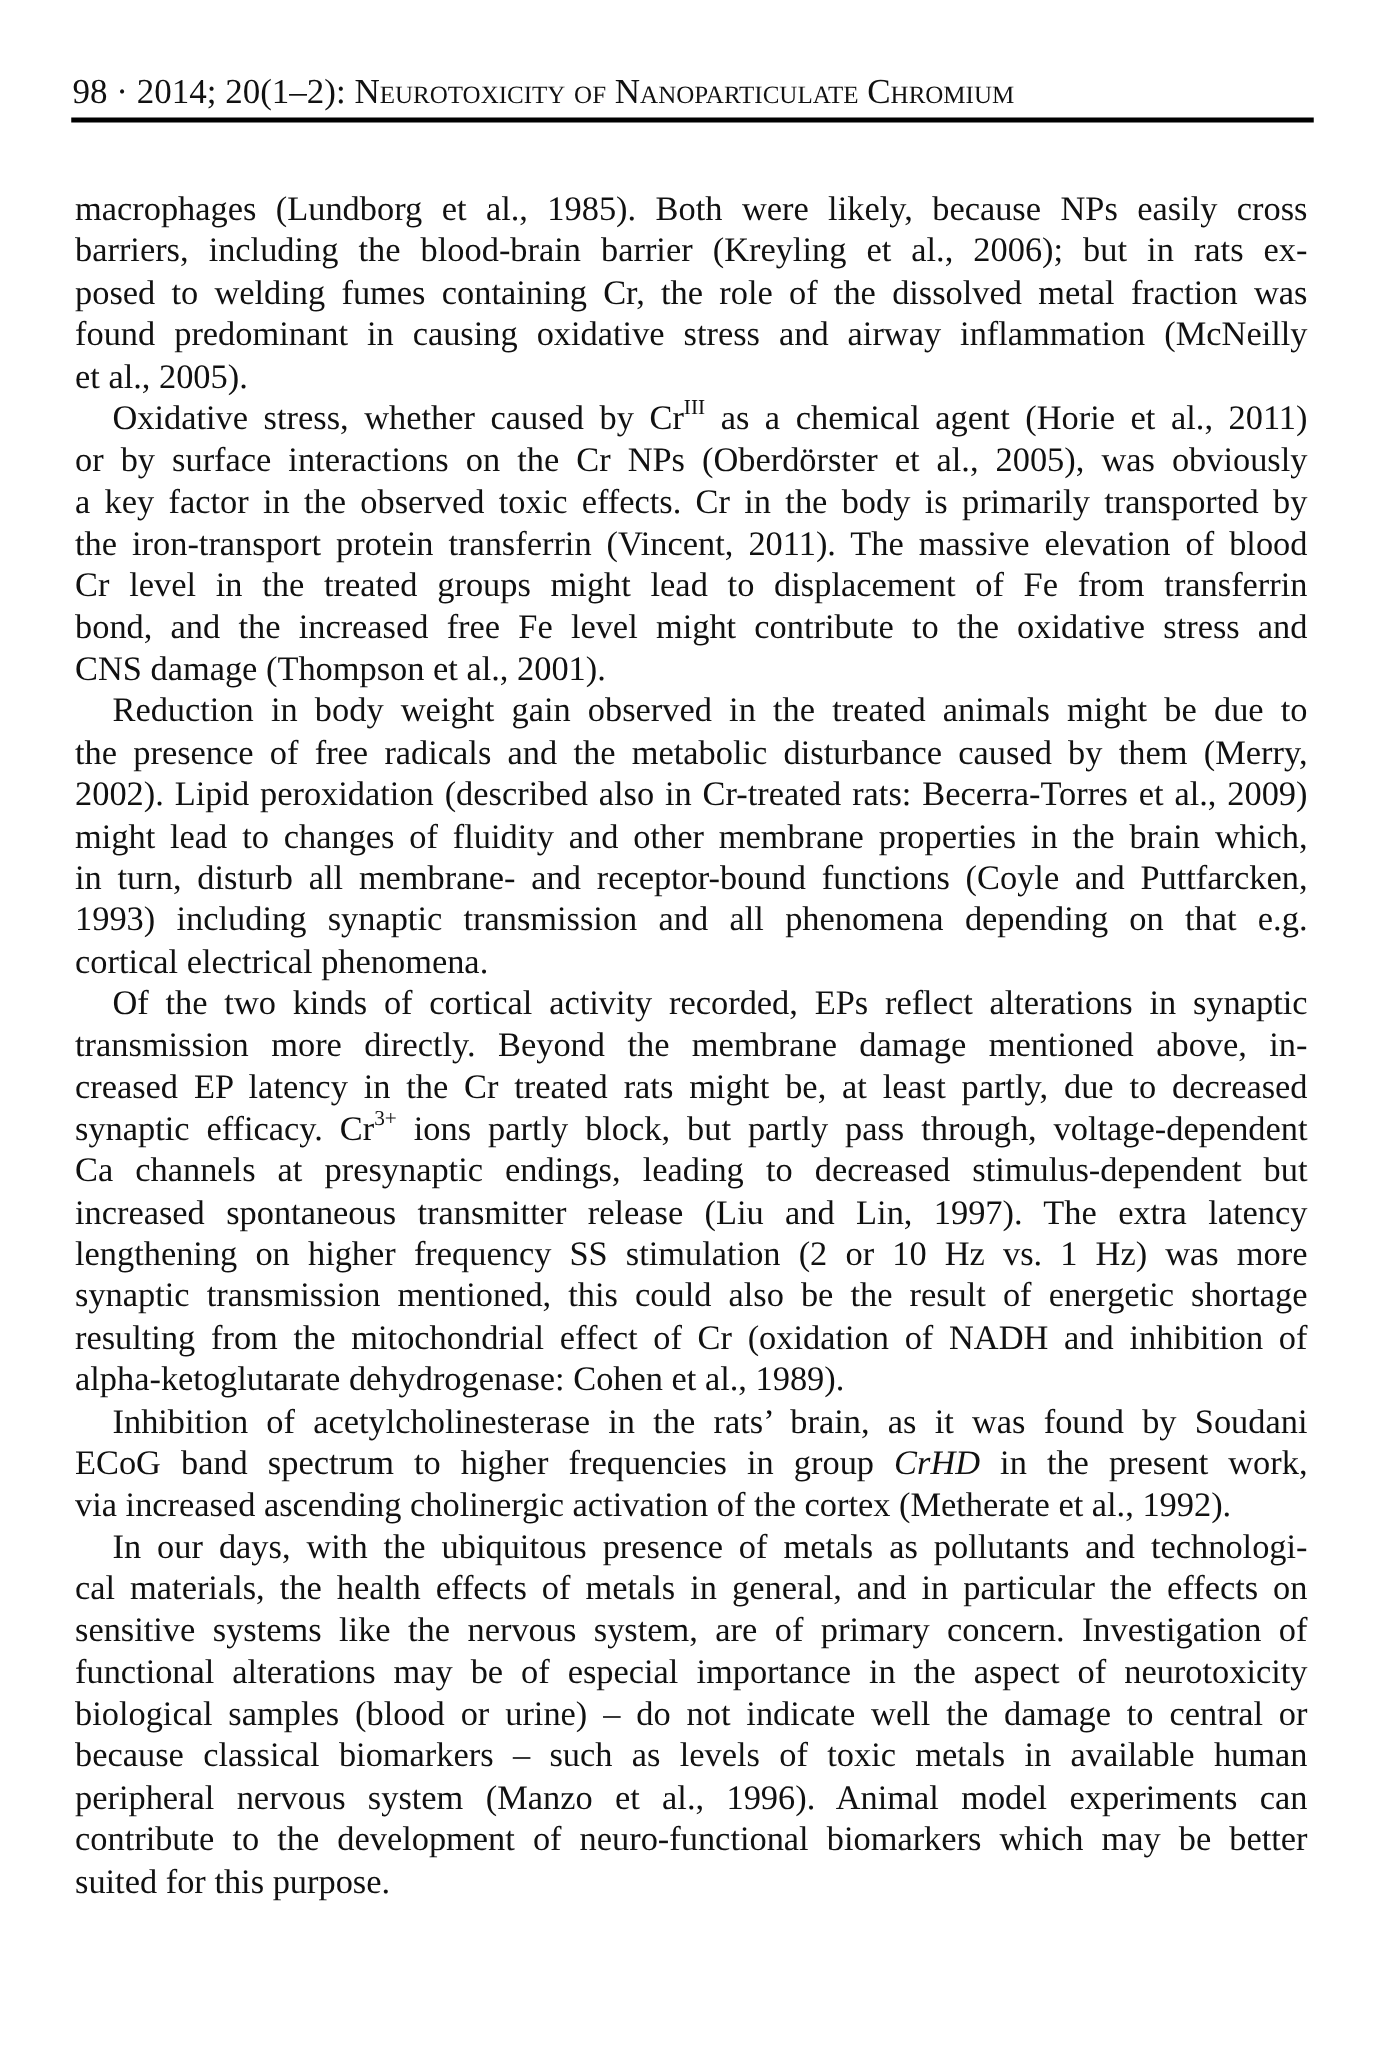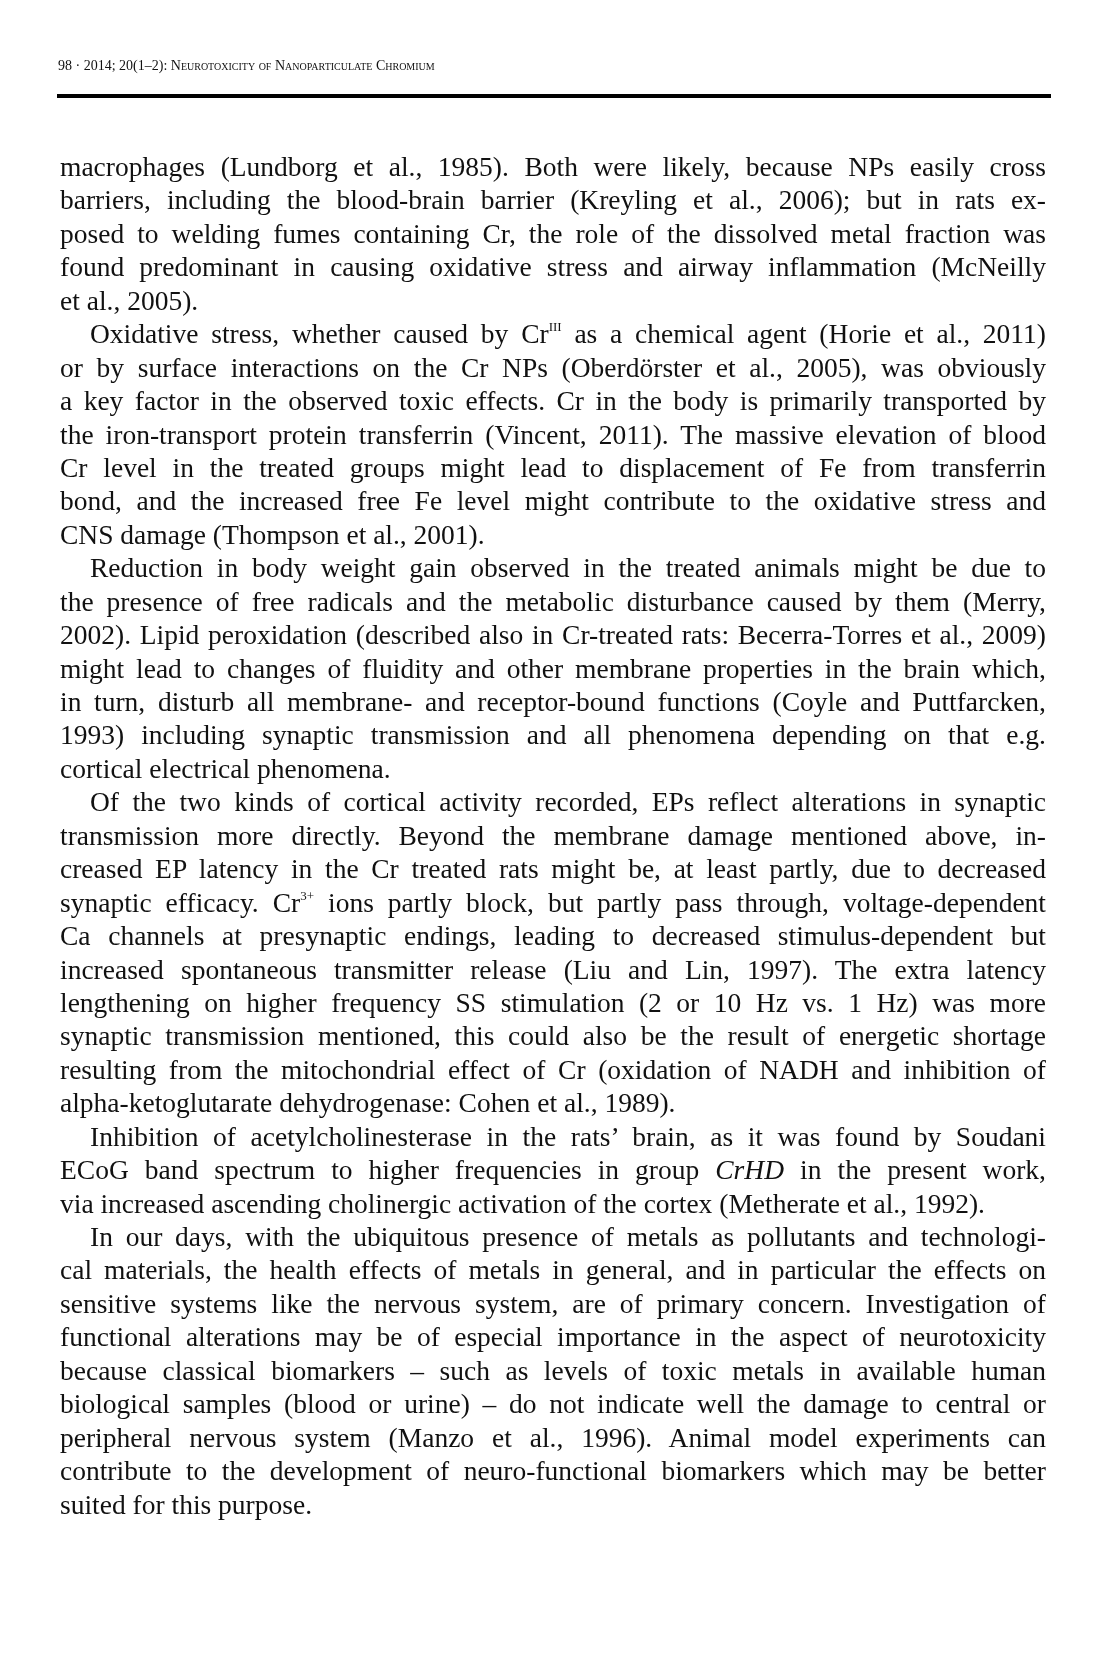--- a/index.html
+++ b/index.html
@@ -1,25 +1,25 @@
 <!DOCTYPE html>
 <html><head>
 <meta charset="utf-8">
 <style>
   html, body { margin: 0; padding: 0; background: #ffffff; }
   body { width: 1110px; height: 1655px; position: relative; overflow: hidden;
          font-family: "Liberation Serif", "DejaVu Serif", serif; color: #111; }
-  .running-head { position: absolute; left: 58px; top: 58px; font-size: 14px; letter-spacing: 0; white-space: nowrap; }
+  .running-head { position: absolute; left: 58px; top: 58px; font-size: 28px; letter-spacing: 0; white-space: nowrap; }
   .running-head .sc { font-variant: small-caps; }
   .rule { position: absolute; left: 57px; top: 94px; width: 994px; height: 4px; background: #000; }
   .body-text { position: absolute; left: 60px; top: 150px; width: 986px; font-size: 27.5px; }
   .line { height: 33.45px; line-height: 33.45px; text-align: justify; text-align-last: justify; white-space: nowrap; overflow: visible; }
   .line.last { text-align-last: left; }
   .line.indent { padding-left: 30px; }
-  sup { font-size: 13px; line-height: 0; vertical-align: 0; position: relative; top: -12px; }
+  sup { font-size: 17px; line-height: 0; vertical-align: 0; position: relative; top: -12px; }
   sub { font-size: 17px; line-height: 0; vertical-align: 0; position: relative; top: 6px; }
   i { font-style: italic; }
 </style>
 </head>
 <body>
 
 <div class="running-head">
   <span>98</span><span> · </span><span>2014; 20(1–2): </span><span class="sc">Neurotoxicity of Nanoparticulate Chromium</span>
 </div>
 <div class="rule"></div>
@@ -71,20 +71,20 @@
     <div class="line indent">Inhibition of acetylcholinesterase in the rats’ brain, as it was found by Soudani</div>
     <div class="line"><span>ECoG band spectrum to higher frequencies in group </span><i>CrHD</i><span> in the present work,</span></div>
     <div class="line last">via increased ascending cholinergic activation of the cortex (Metherate et al., 1992).</div>
   </div>
 
   <div>
     <div class="line indent">In our days, with the ubiquitous presence of metals as pollutants and technologi-</div>
     <div class="line">cal materials, the health effects of metals in general, and in particular the effects on</div>
     <div class="line">sensitive systems like the nervous system, are of primary concern. Investigation of</div>
     <div class="line">functional alterations may be of especial importance in the aspect of neurotoxicity</div>
+    <div class="line">biological samples (blood or urine) – do not indicate well the damage to central or</div>
     <div class="line">because classical biomarkers – such as levels of toxic metals in available human</div>
-    <div class="line">biological samples (blood or urine) – do not indicate well the damage to central or</div>
     <div class="line">peripheral nervous system (Manzo et al., 1996). Animal model experiments can</div>
     <div class="line">contribute to the development of neuro-functional biomarkers which may be better</div>
     <div class="line last">suited for this purpose.</div>
   </div>
 
 </div>
 
 </body></html>

